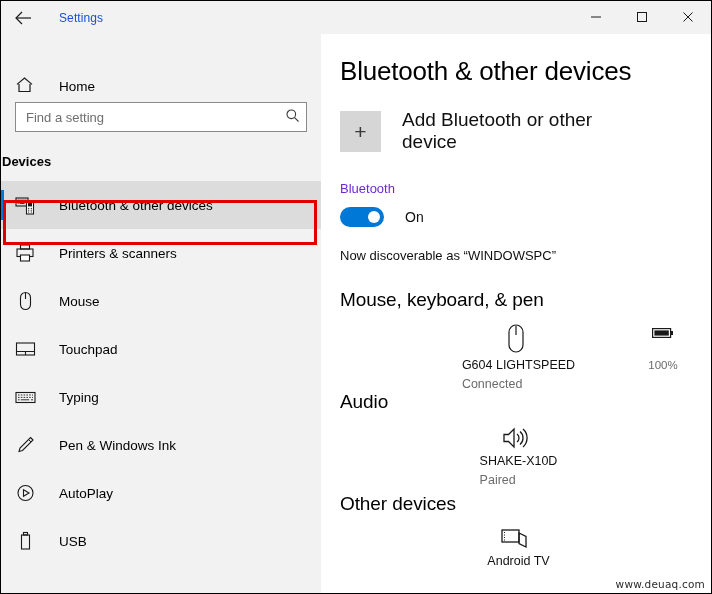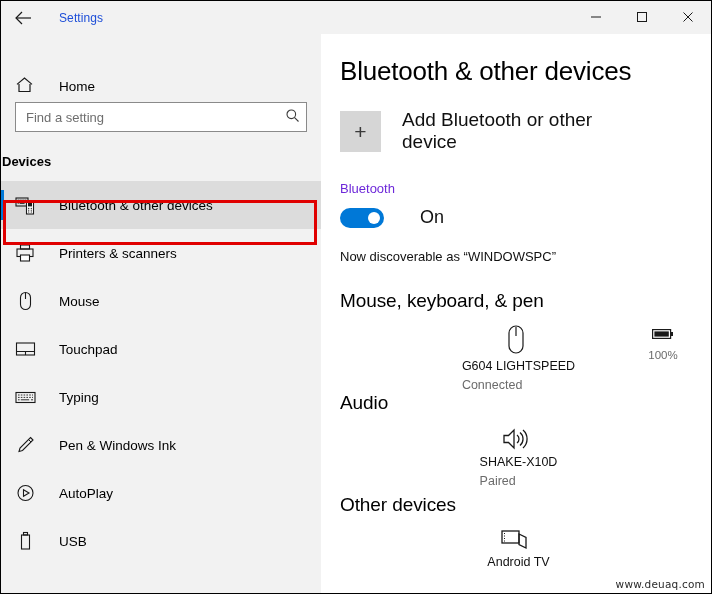--- a/index.html
+++ b/index.html
@@ -243,23 +243,23 @@
     flex: none;
   }
   .toggle .knob {
     position: absolute;
     right: 4px; top: 4px;
     width: 12px; height: 12px;
     border-radius: 50%;
     background: #ffffff;
   }
   .toggle-state {
-    font-size: 18px;
+    font-size: 14px;
     color: #101010;
-    margin-left: 36px;
+    margin-left: 21px;
   }
 
   .discoverable {
     font-size: 13px;
     color: #101010;
     margin-top: 21px;
   }
 
   .group-heading {
     font-size: 19px;
@@ -299,21 +299,21 @@
   .battery-block {
     position: absolute;
     right: 6px;
     top: 2px;
     width: 46px;
     text-align: center;
   }
   .battery-pct {
     font-size: 11.5px;
     color: #6b6b6b;
-    margin-top: 5px;
+    margin-top: 16px;
   }
 
   .watermark {
     position: absolute;
     right: 6px;
     bottom: 3px;
     font-size: 10.5px;
     color: #2a2a2a;
     font-family: "DejaVu Sans", sans-serif;
     letter-spacing: 0.2px;

